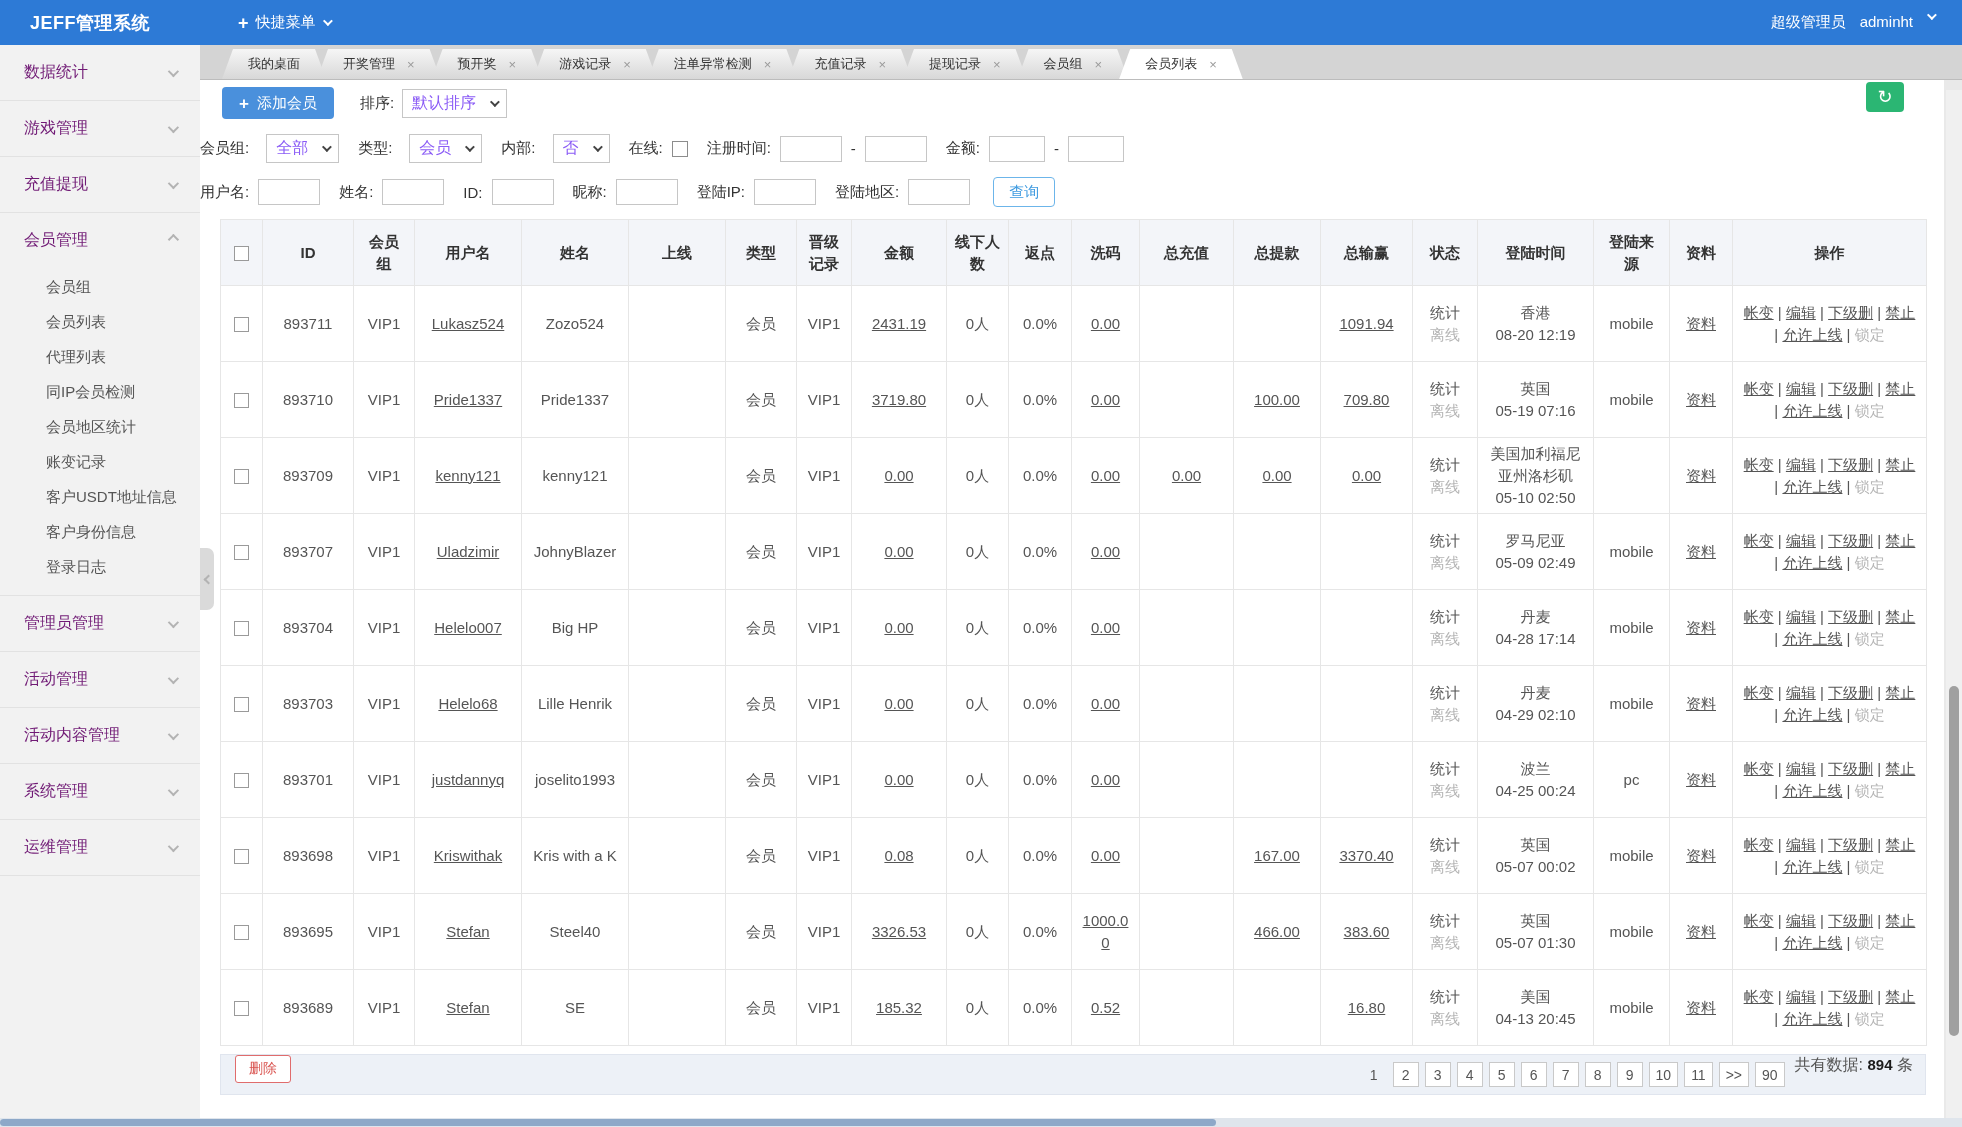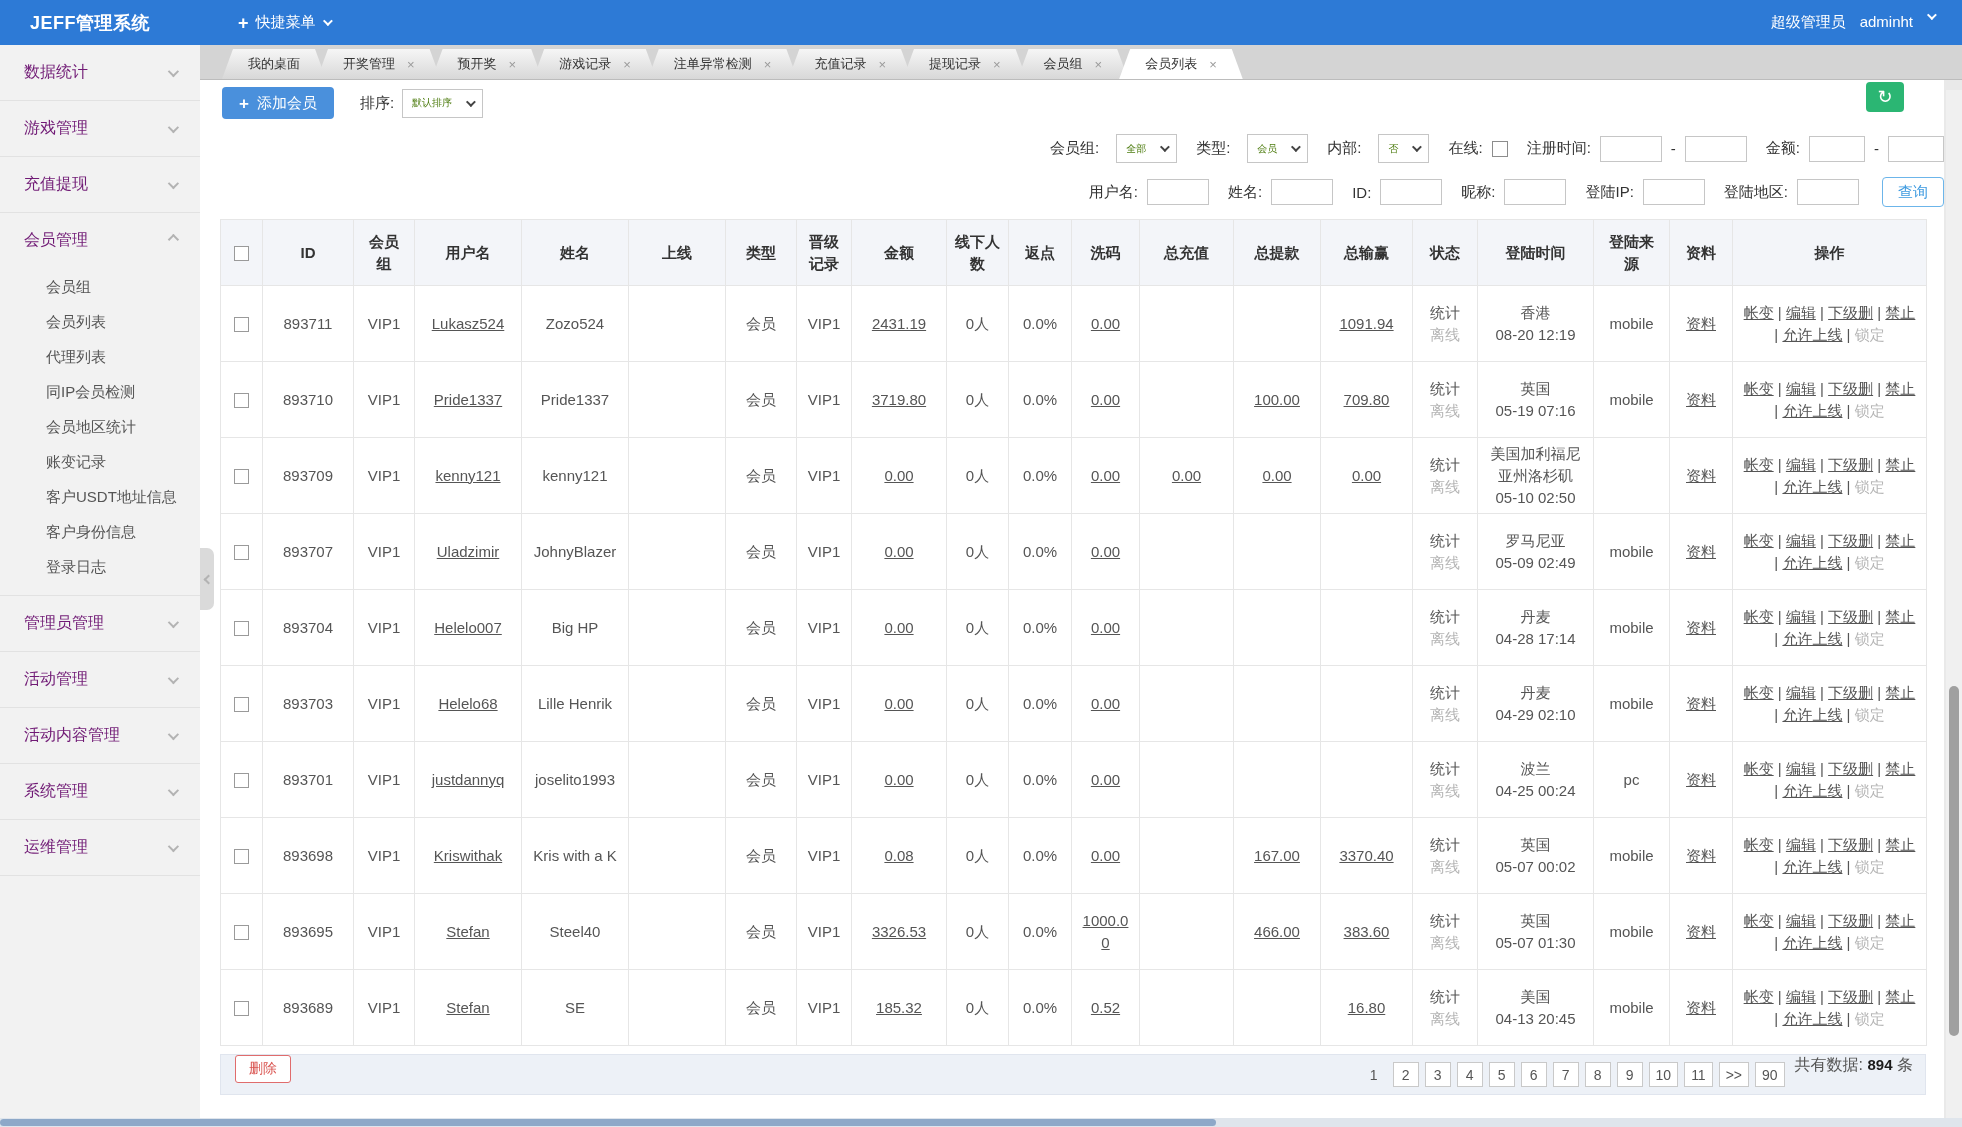--- a/index.html
+++ b/index.html
@@ -34,25 +34,25 @@
          margin-right:-9px; cursor:pointer; white-space:nowrap; }
   .tab.active { background:#fff; position:relative; z-index:2; }
   .tab-close { color:#9a9a9a; font-size:13px; line-height:1; }
 
   .panel { position:absolute; top:35px; left:0; right:18px; bottom:9px; background:#fff; overflow:hidden; }
 
   .toolbar { height:46px; display:flex; align-items:center; padding:0 22px; }
   .btn-add { background:#4a90dc; color:#fff; border:none; border-radius:4px; height:32px; padding:0 17px; font-size:15px; display:flex; align-items:center; gap:8px; cursor:pointer; }
   .btn-add .plus { font-size:17px; }
   .sort-label { margin-left:26px; font-size:15px; color:#333; }
-  .select { border:1px solid #c6c6c6; background:#fff; height:29px; display:flex; align-items:center; padding:0 9px; gap:14px; font-size:10px; color:#4d7c0f; cursor:pointer; margin-left:8px; }
+  .select { border:1px solid #c6c6c6; background:#fff; height:29px; display:flex; align-items:center; padding:0 9px; gap:14px; font-size:16px; color:#8b5cf6; cursor:pointer; margin-left:8px; }
   .select .chev { border-color:#444; width:7px; height:7px; }
   .btn-refresh { position:absolute; right:40px; top:2px; width:38px; height:30px; background:#2bb673; color:#fff; border:none; border-radius:4px; display:flex; align-items:center; justify-content:center; font-size:18px; cursor:pointer; z-index:3; }
 
-  .filters { display:flex; flex-direction:column; align-items:flex-end; gap:14px; padding:8px 0 12px; }
+  .filters { display:flex; flex-direction:column; align-items:flex-start; gap:14px; padding:8px 0 12px; }
   .frow { display:flex; align-items:center; gap:9px; font-size:15px; color:#333; }
   .flabel { margin-left:10px; }
   .finput { border:1px solid #c6c6c6; height:26px; width:62px; padding:0 6px; font-size:14px; color:#333; background:#fff; }
   .finput.sm { width:56px; }
   .fcheck { width:16px; height:16px; border:1px solid #8d8d8d; background:#fff; display:inline-block; cursor:pointer; }
   .btn-search { border:1px solid #6cb5ea; color:#3d9ae0; background:#fff; border-radius:4px; height:30px; padding:0 15px; font-size:15px; cursor:pointer; margin-left:14px; }
 
   .tablewrap { margin:0 20px; }
   table { border-collapse:collapse; table-layout:fixed; width:1706px; }
   th,td { border:1px solid #e6e6e6; text-align:center; vertical-align:middle; font-size:15px; color:#555; padding:5px 8px; overflow-wrap:anywhere; word-break:break-word; line-height:1.45; }

